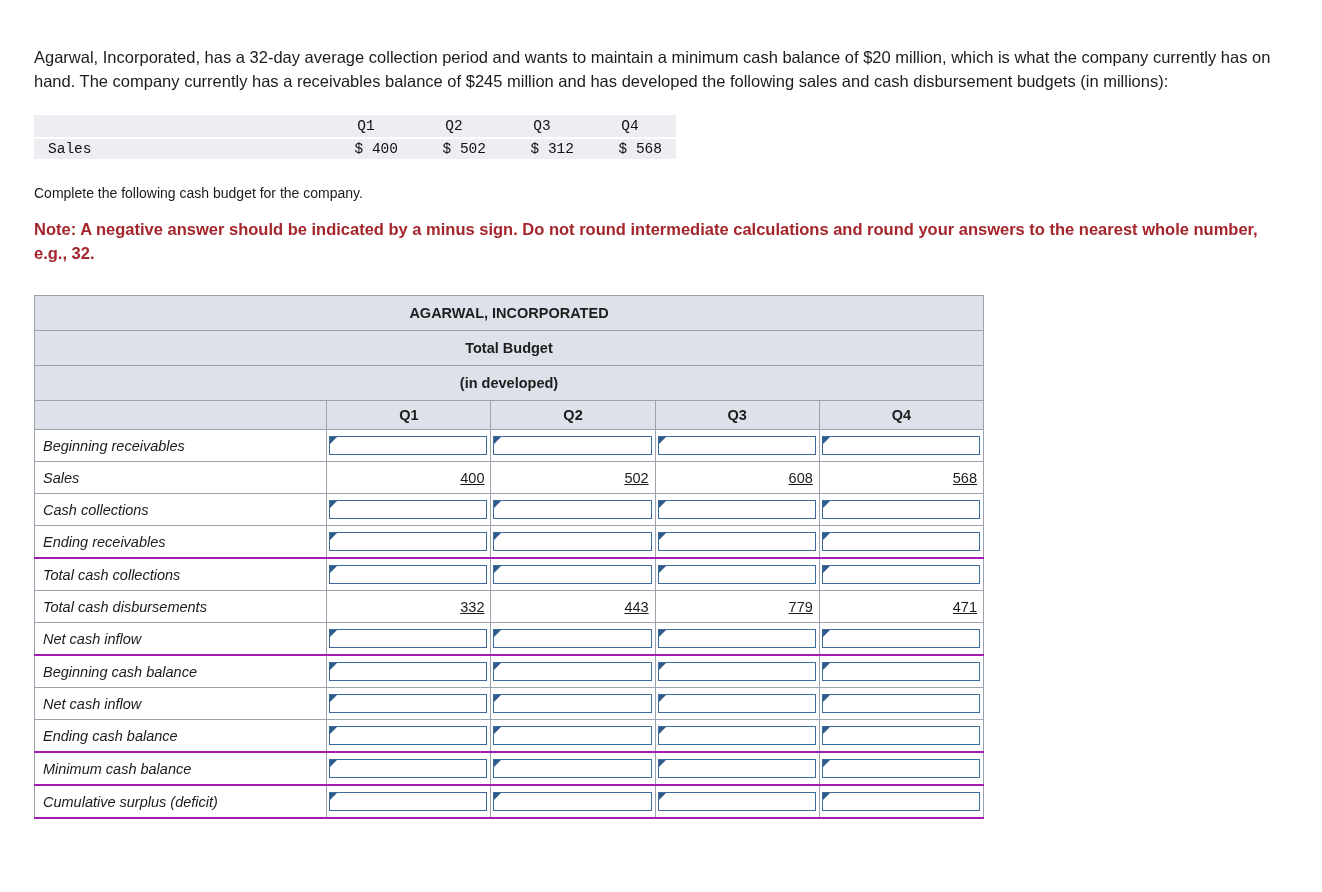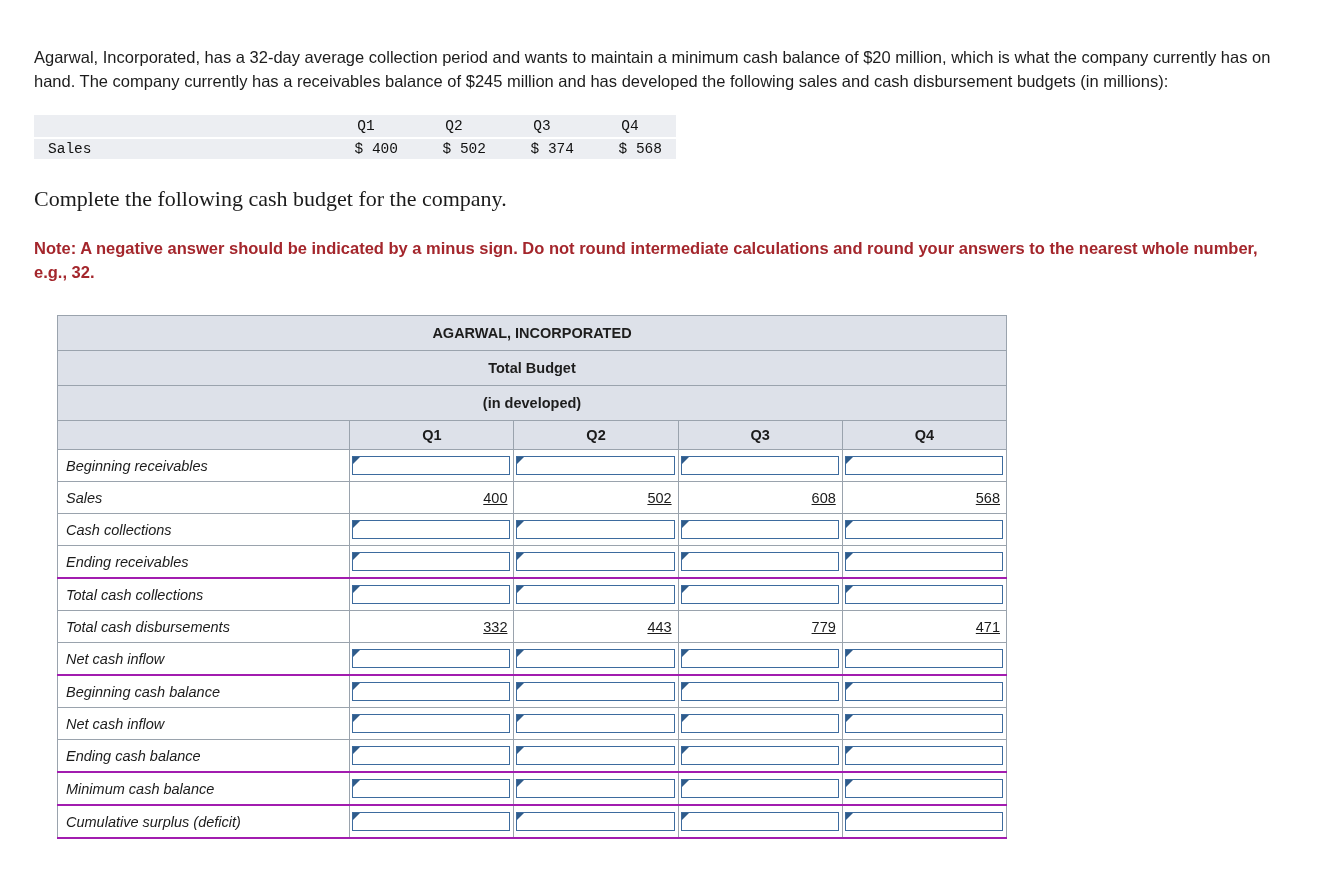--- a/index.html
+++ b/index.html
@@ -58,42 +58,40 @@
     padding-bottom: 3px;
   }
   .spacer-row td {
     background: #ffffff;
     height: 2px;
     padding: 0;
   }
   
   .instruction {
     margin-top: 22px;
-    font-size: 22px;
+    font-size: 14px;
     line-height: 1.45;
-    font-family: Liberation Serif, serif;
   }
   .note {
     margin-top: 4px;
     font-size: 16.5px;
     line-height: 1.45;
     color: #a4262c;
     font-weight: bold;
     max-width: 1250px;
   }
   
   .budget-wrap {
     margin-top: 30px;
   }
   table.budget {
     border-collapse: collapse;
     table-layout: fixed;
     width: 950px;
     font-size: 14.5px;
-    margin-left: 23px;
   }
   table.budget td {
     border: 1px solid #9aa3ad;
     height: 25px;
     padding: 0;
   }
   .title-cell {
     background: #dde1e9;
     text-align: center;
     font-weight: bold;
@@ -185,21 +183,21 @@
         <td class="num hdr">Q3</td>
         <td class="num hdr">Q4</td>
       </tr>
       <tr class="spacer-row">
           <td colspan="5"></td>
         </tr>
       <tr>
         <td class="rowlabel">Sales</td>
         <td class="num">$ 400</td>
         <td class="num">$ 502</td>
-        <td class="num">$ 374</td>
+        <td class="num">$ 312</td>
         <td class="num">$ 568</td>
       </tr>
       <tr class="spacer-row">
           <td colspan="5"></td>
         </tr>
     </tbody>
   </table>
 
   <p class="instruction">Complete the following cash budget for the company.</p>
   <p class="note">Note: A negative answer should be indicated by a minus sign. Do not round intermediate calculations and round your answers to the nearest whole number, e.g., 32.</p>

